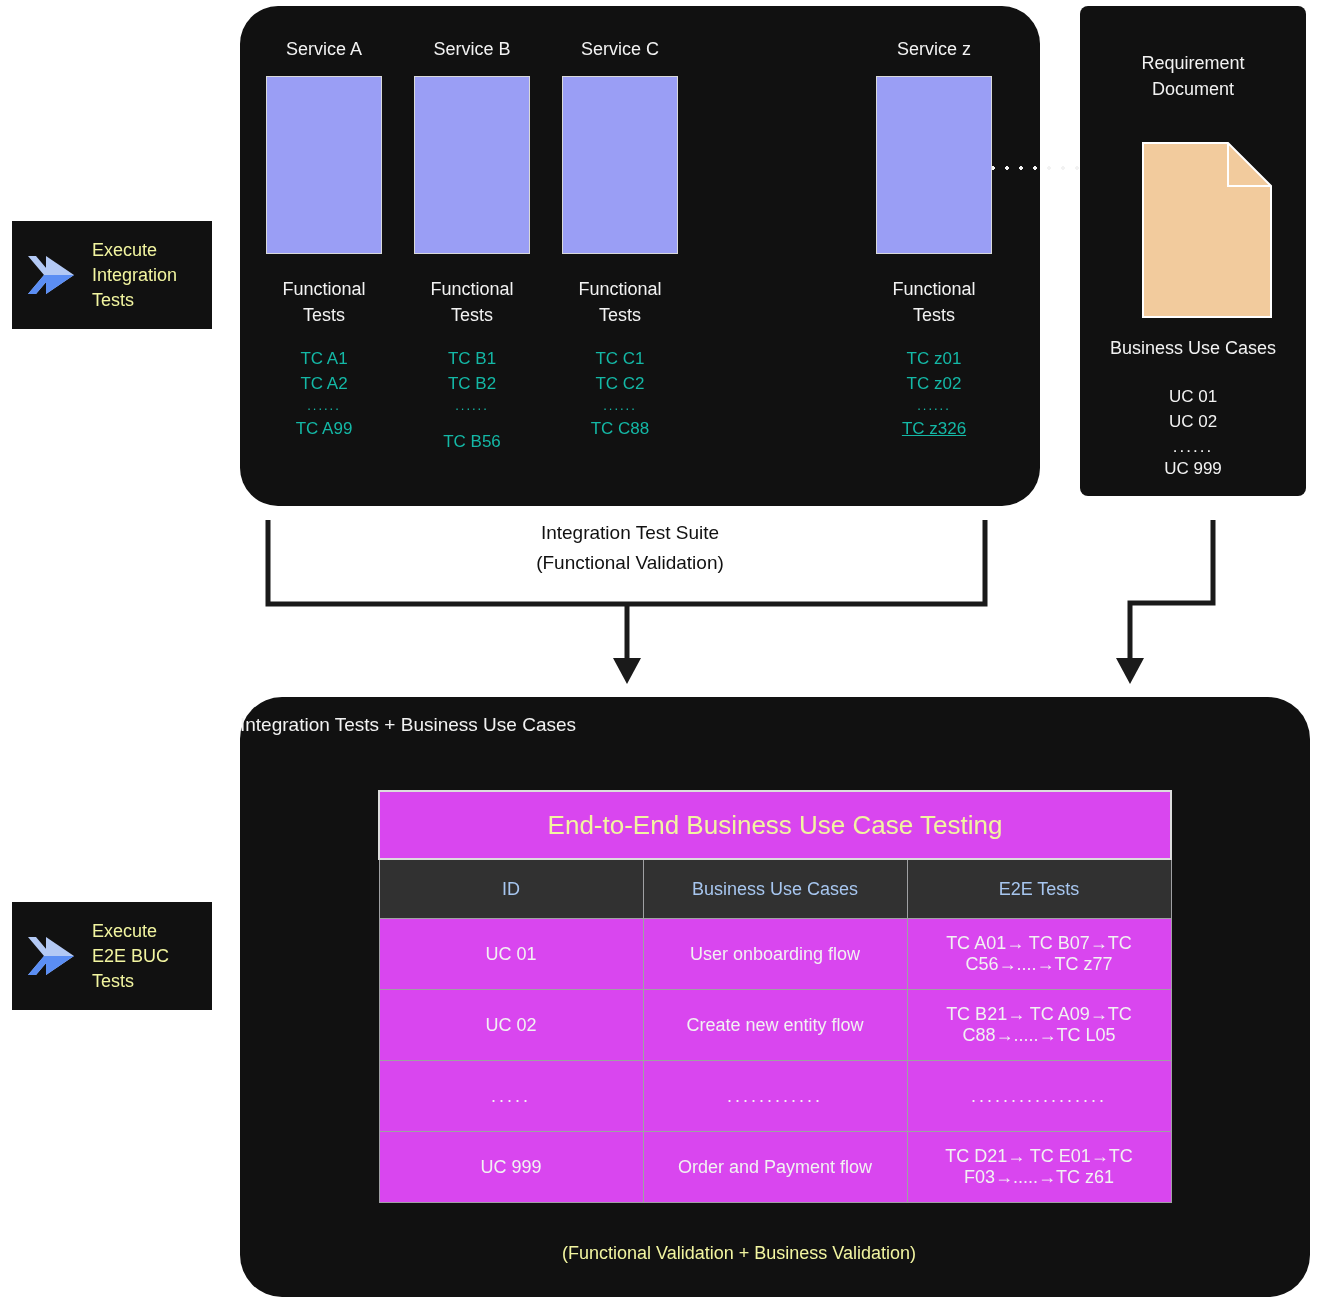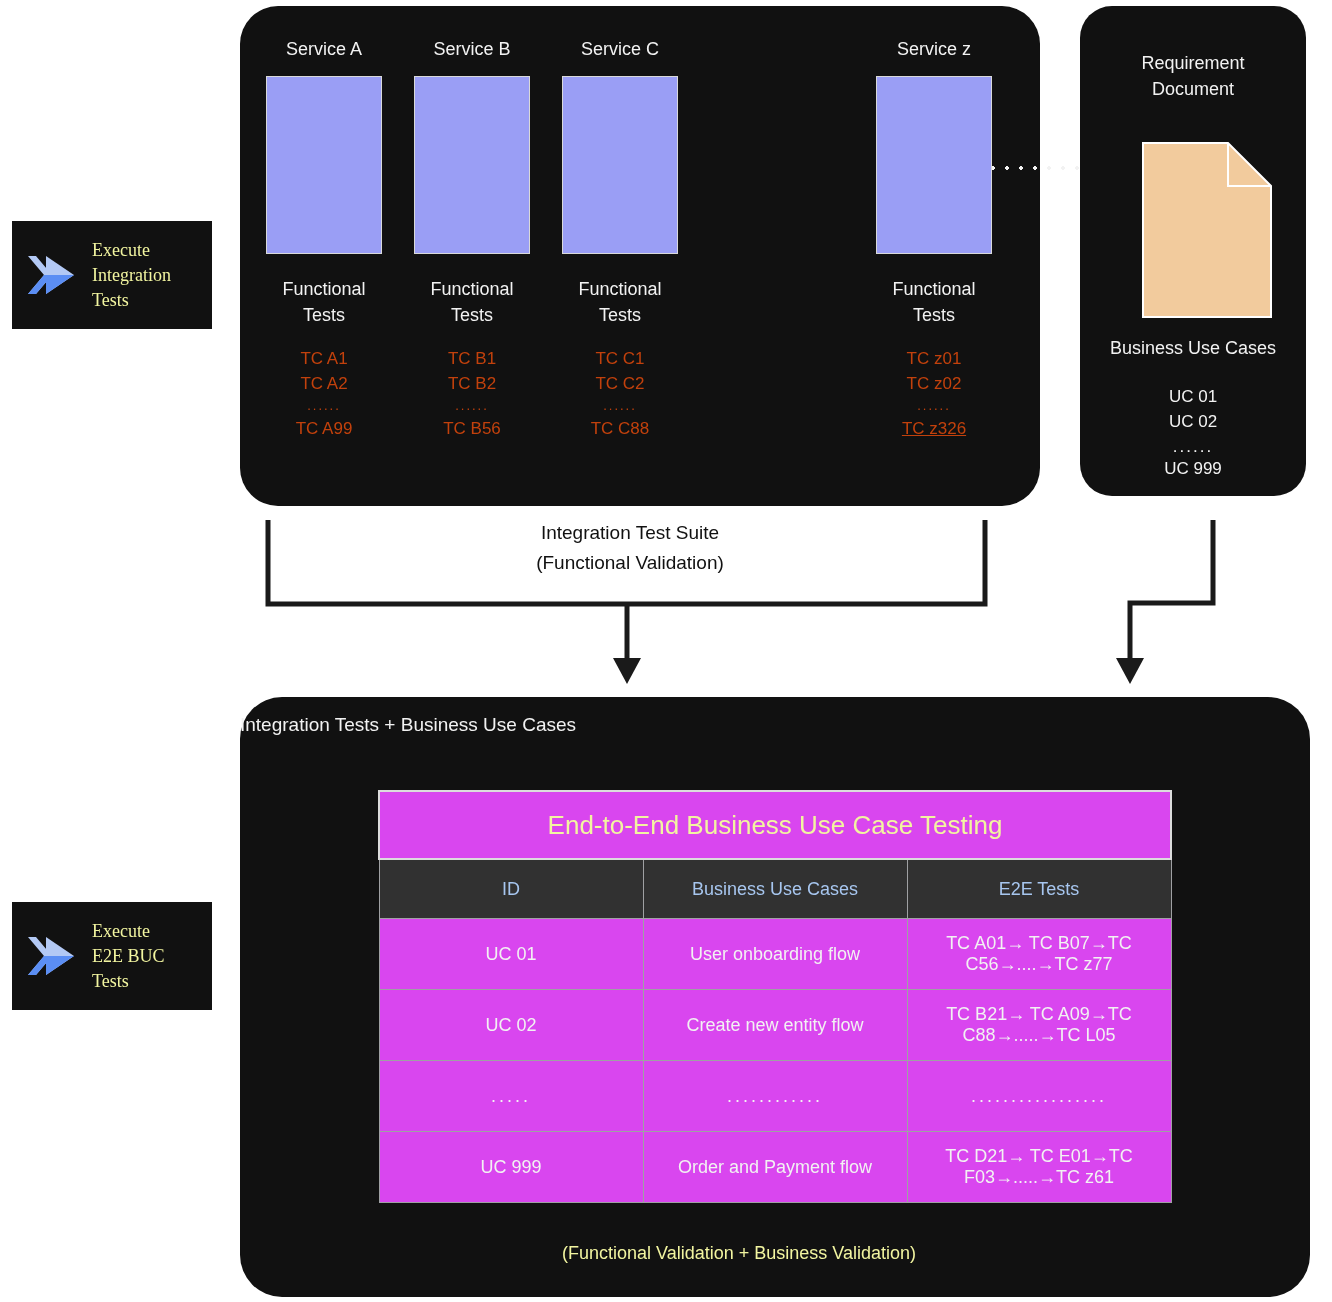--- a/index.html
+++ b/index.html
@@ -28,52 +28,51 @@
     align-items:center;
     gap:14px;
     padding:0 12px;
     box-sizing:border-box;
   }
   .exec-label{
     color:#f2f5a0;
     font-size:18px;
     line-height:25px;
     white-space:pre-line;
-    font-family:Liberation Serif, serif;
   }
   .chev-icon{width:54px;height:46px;flex:0 0 auto;}
 
   
   #services-panel{left:240px;top:6px;width:800px;height:500px;}
   .service-col{position:absolute;text-align:center;width:150px;}
   .service-title{
     color:#f2f2f2;font-size:18px;line-height:22px;
   }
   .service-box{
     width:116px;height:178px;
     background:#9a9ef5;
     border:1px solid #d9d9d9;
     box-sizing:border-box;
     margin:16px auto 0 auto;
   }
   .ft-label{
     color:#f2f2f2;font-size:18px;line-height:26px;margin-top:22px;white-space:pre-line;
   }
   .tc-list{
-    color:#c2410c;font-size:17px;line-height:25px;margin-top:18px;white-space:pre-line;
+    color:#14b8a6;font-size:17px;line-height:25px;margin-top:18px;white-space:pre-line;
   }
   .tc-dots{letter-spacing:2px;font-size:13px;line-height:20px;}
   .dotted-gap{
     position:absolute;left:690px;top:159px;width:172px;height:6px;
     background-image:radial-gradient(circle,#f2f2f2 1.6px,transparent 1.7px);
     background-size:14px 6px;background-repeat:repeat-x;
   }
 
   
-  #req-panel{left:1080px;top:6px;width:226px;height:490px;border-radius:32px;}
+  #req-panel{left:1080px;top:6px;width:226px;height:490px;border-radius:8px;}
   .req-title{
     position:absolute;left:0;top:44px;width:226px;text-align:center;
     color:#f2f2f2;font-size:18px;line-height:26px;white-space:pre-line;
   }
   .doc-icon{position:absolute;left:62px;top:136px;width:130px;height:176px;}
   .buc-title{
     position:absolute;left:0;top:330px;width:226px;text-align:center;
     color:#f2f2f2;font-size:18px;line-height:24px;
   }
   .uc-list{
@@ -154,21 +153,21 @@
     </div>
 
     <div class="service-col" style="left:157px;top:32px;">
       <div class="service-title">Service B</div>
       <div class="service-box"></div>
       <div class="ft-label">Functional
 Tests</div>
       <div class="tc-list">TC B1
 TC B2</div>
       <div class="tc-list tc-dots" style="margin-top:0;">......</div>
-      <div class="tc-list" style="margin-top:0;">TC B56</div>
+      <div class="tc-list" style="margin-top:13px;">TC B56</div>
     </div>
 
     <div class="service-col" style="left:305px;top:32px;">
       <div class="service-title">Service C</div>
       <div class="service-box"></div>
       <div class="ft-label">Functional
 Tests</div>
       <div class="tc-list">TC C1
 TC C2</div>
       <div class="tc-list tc-dots" style="margin-top:0;">......</div>

